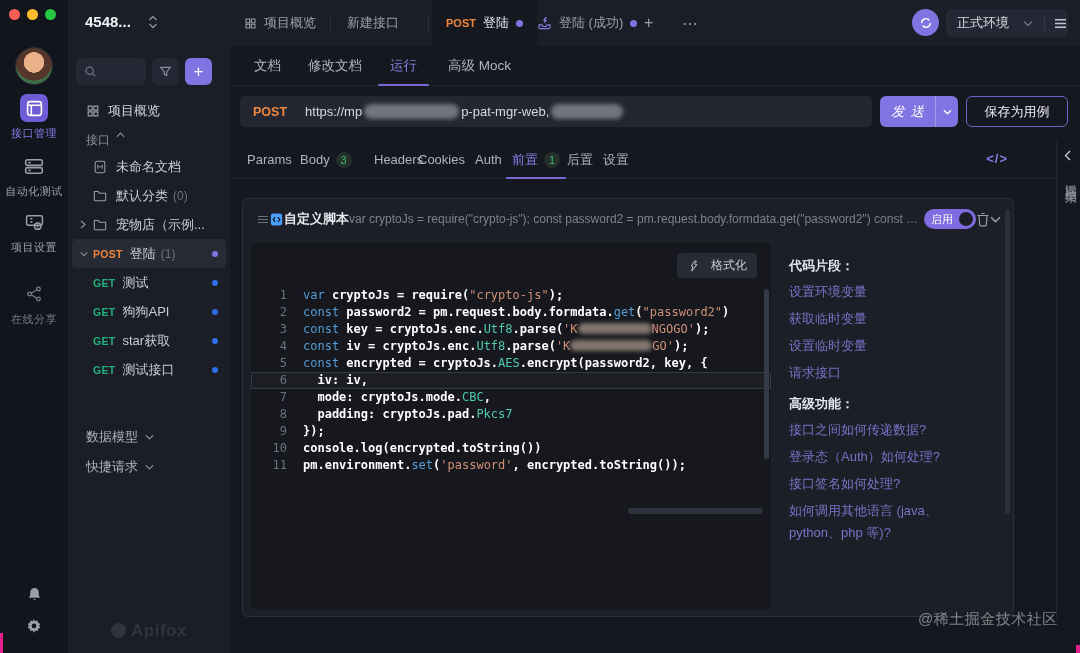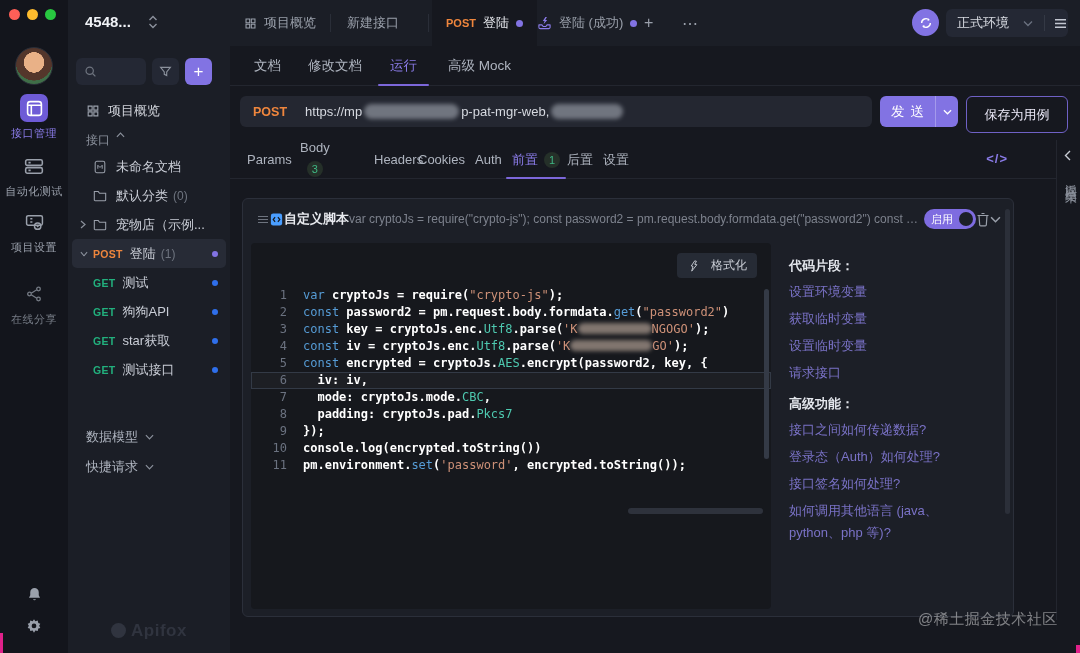--- a/index.html
+++ b/index.html
@@ -76,23 +76,23 @@
   .dtab.active { color:#8A7BE8; }
   .dtab.active::after { content:""; position:absolute; left:-12px; right:-12px; bottom:0; height:2px; background:#7C67DA; border-radius:2px; }
 
   .url-bar { position:absolute; left:10px; top:50px; width:632px; height:31px; background:#242731;
     border-radius:6px; display:flex; align-items:center; overflow:hidden; }
   .url-method { color:#EF863D; font-weight:bold; font-size:12.5px; padding:0 18px 0 13px; }
   .url-text { font-size:13px; color:#D6D9E0; display:flex; align-items:center; gap:2px; white-space:nowrap; }
   .redact { display:inline-block; height:15px; border-radius:8px; background:#7E838D; filter:blur(2px); opacity:.85; }
   .send-btn { position:absolute; left:650px; top:50px; height:31px; width:78px; background:#8273E3;
     border-radius:6px; display:flex; color:#fff; font-size:13.5px; overflow:hidden; }
-  .send-main { flex:1; display:flex; align-items:center; justify-content:center; letter-spacing:6px; padding-left:6px; }
+  .send-main { flex:1; display:flex; align-items:center; justify-content:center; letter-spacing:6px; padding-left:6px;font-style:italic; }
   .send-chev { width:23px; border-left:1px solid rgba(255,255,255,.28); display:flex; align-items:center; justify-content:center; font-size:10px; }
-  .save-btn { position:absolute; left:736px; top:50px; height:37px; width:102px; border:1px solid #6F61C6;
+  .save-btn { position:absolute; left:736px; top:50px; height:31px; width:102px; border:1px solid #6F61C6;
     border-radius:6px; display:flex; align-items:center; justify-content:center; font-size:13px; color:#ECEAF9; background:transparent; }
 
   .req-tabs { position:absolute; left:0; top:94px; width:826px; height:39px; border-bottom:1px solid #23262F; }
   .rtab { position:absolute; top:0; height:39px; display:flex; align-items:center; gap:6px; font-size:13px; color:#AEB4BF; }
   .rtab.active { color:#8A7BE8; }
   .rtab.active::after { content:""; position:absolute; left:-6px; right:-6px; bottom:0; height:2px; background:#7C67DA; border-radius:2px; }
   .badge { min-width:16px; height:16px; border-radius:8px; background:#253029; color:#3FB884;
     font-size:11px; display:flex; align-items:center; justify-content:center; padding:0 4px; }
   .code-toggle-icon { position:absolute; right:48px; top:11px; color:#8A7BE8; font-size:13px; font-weight:bold; letter-spacing:1px; }
 
@@ -411,21 +411,21 @@
           </svg>
       </span>
     </div>
     <div class="save-btn">保存为用例</div>
 
     <div class="req-tabs" id="req-tabs">
       <div class="code-toggle-icon">&lt;/&gt;</div>
     <div class="rtab" style="left: 17px;">
           <span>Params</span>
         </div>
-        <div class="rtab" style="left: 70px; flex-direction: column;">
+        <div class="rtab" style="left: 70px;">
           <span>Body</span>
           <span class="badge">3</span>
         </div>
         <div class="rtab" style="left: 144px;">
           <span>Headers</span>
         </div>
         <div class="rtab" style="left: 188px;">
           <span>Cookies</span>
         </div>
         <div class="rtab" style="left: 245px;">

